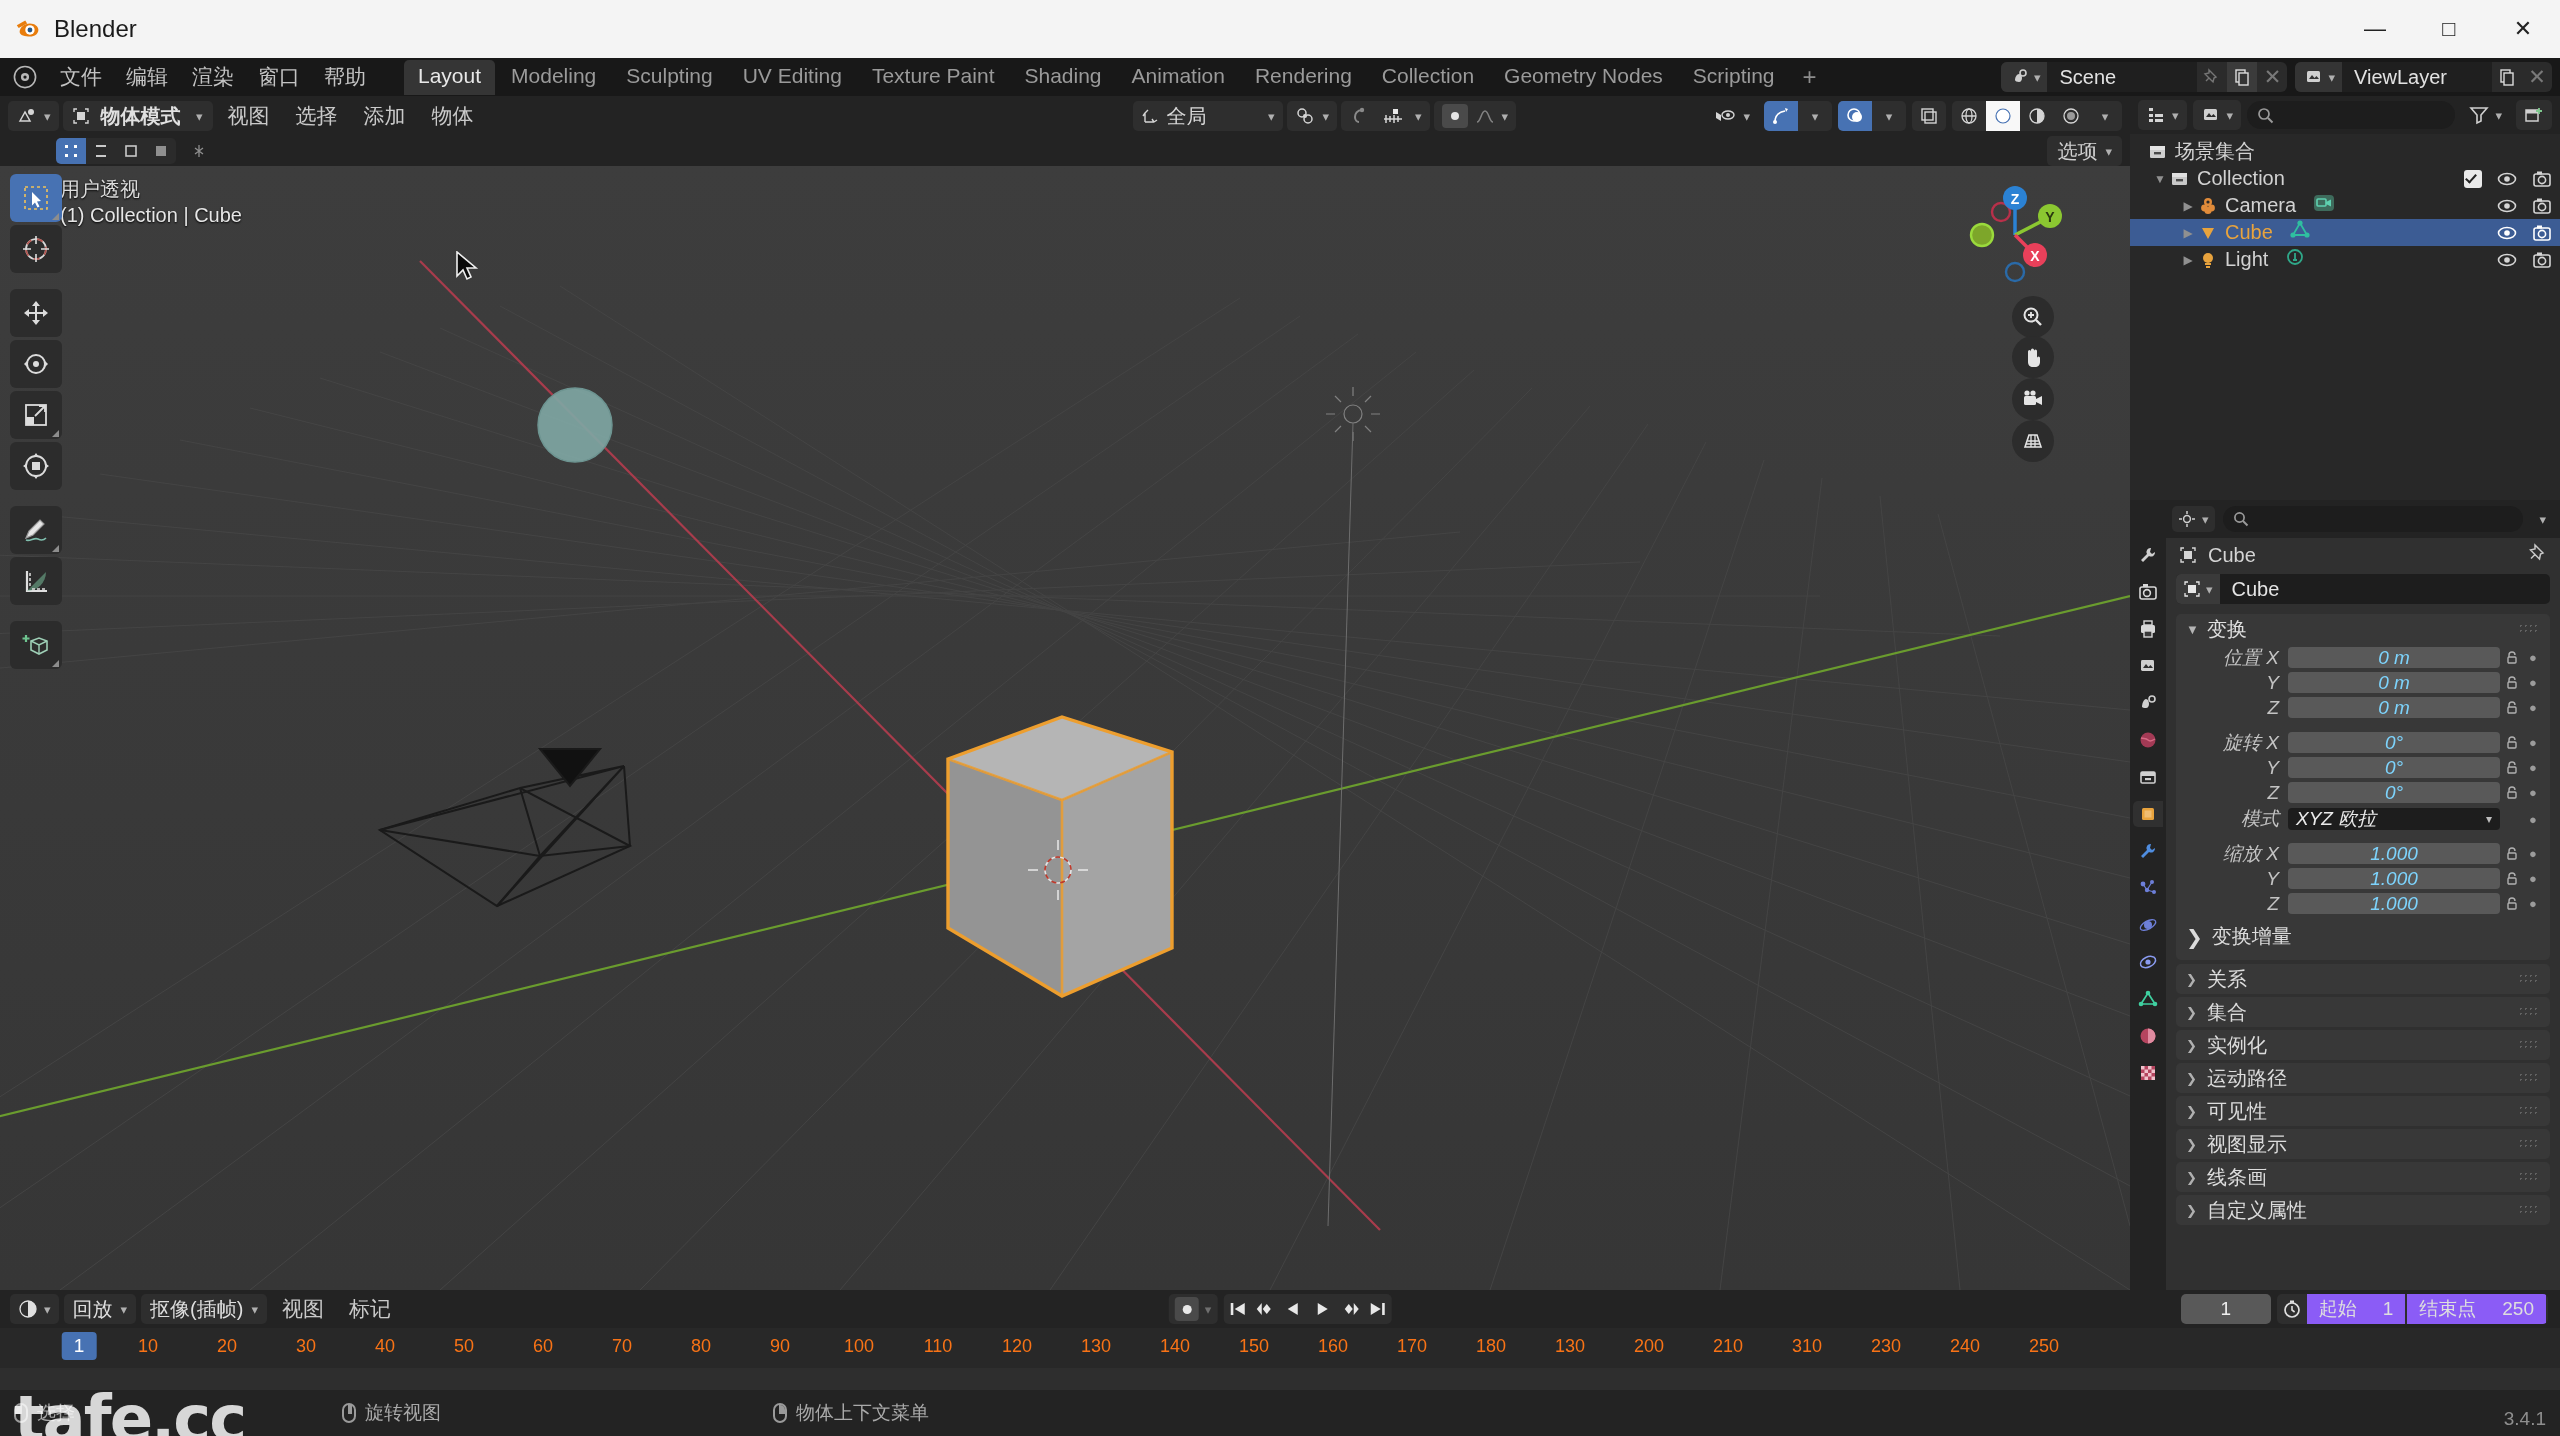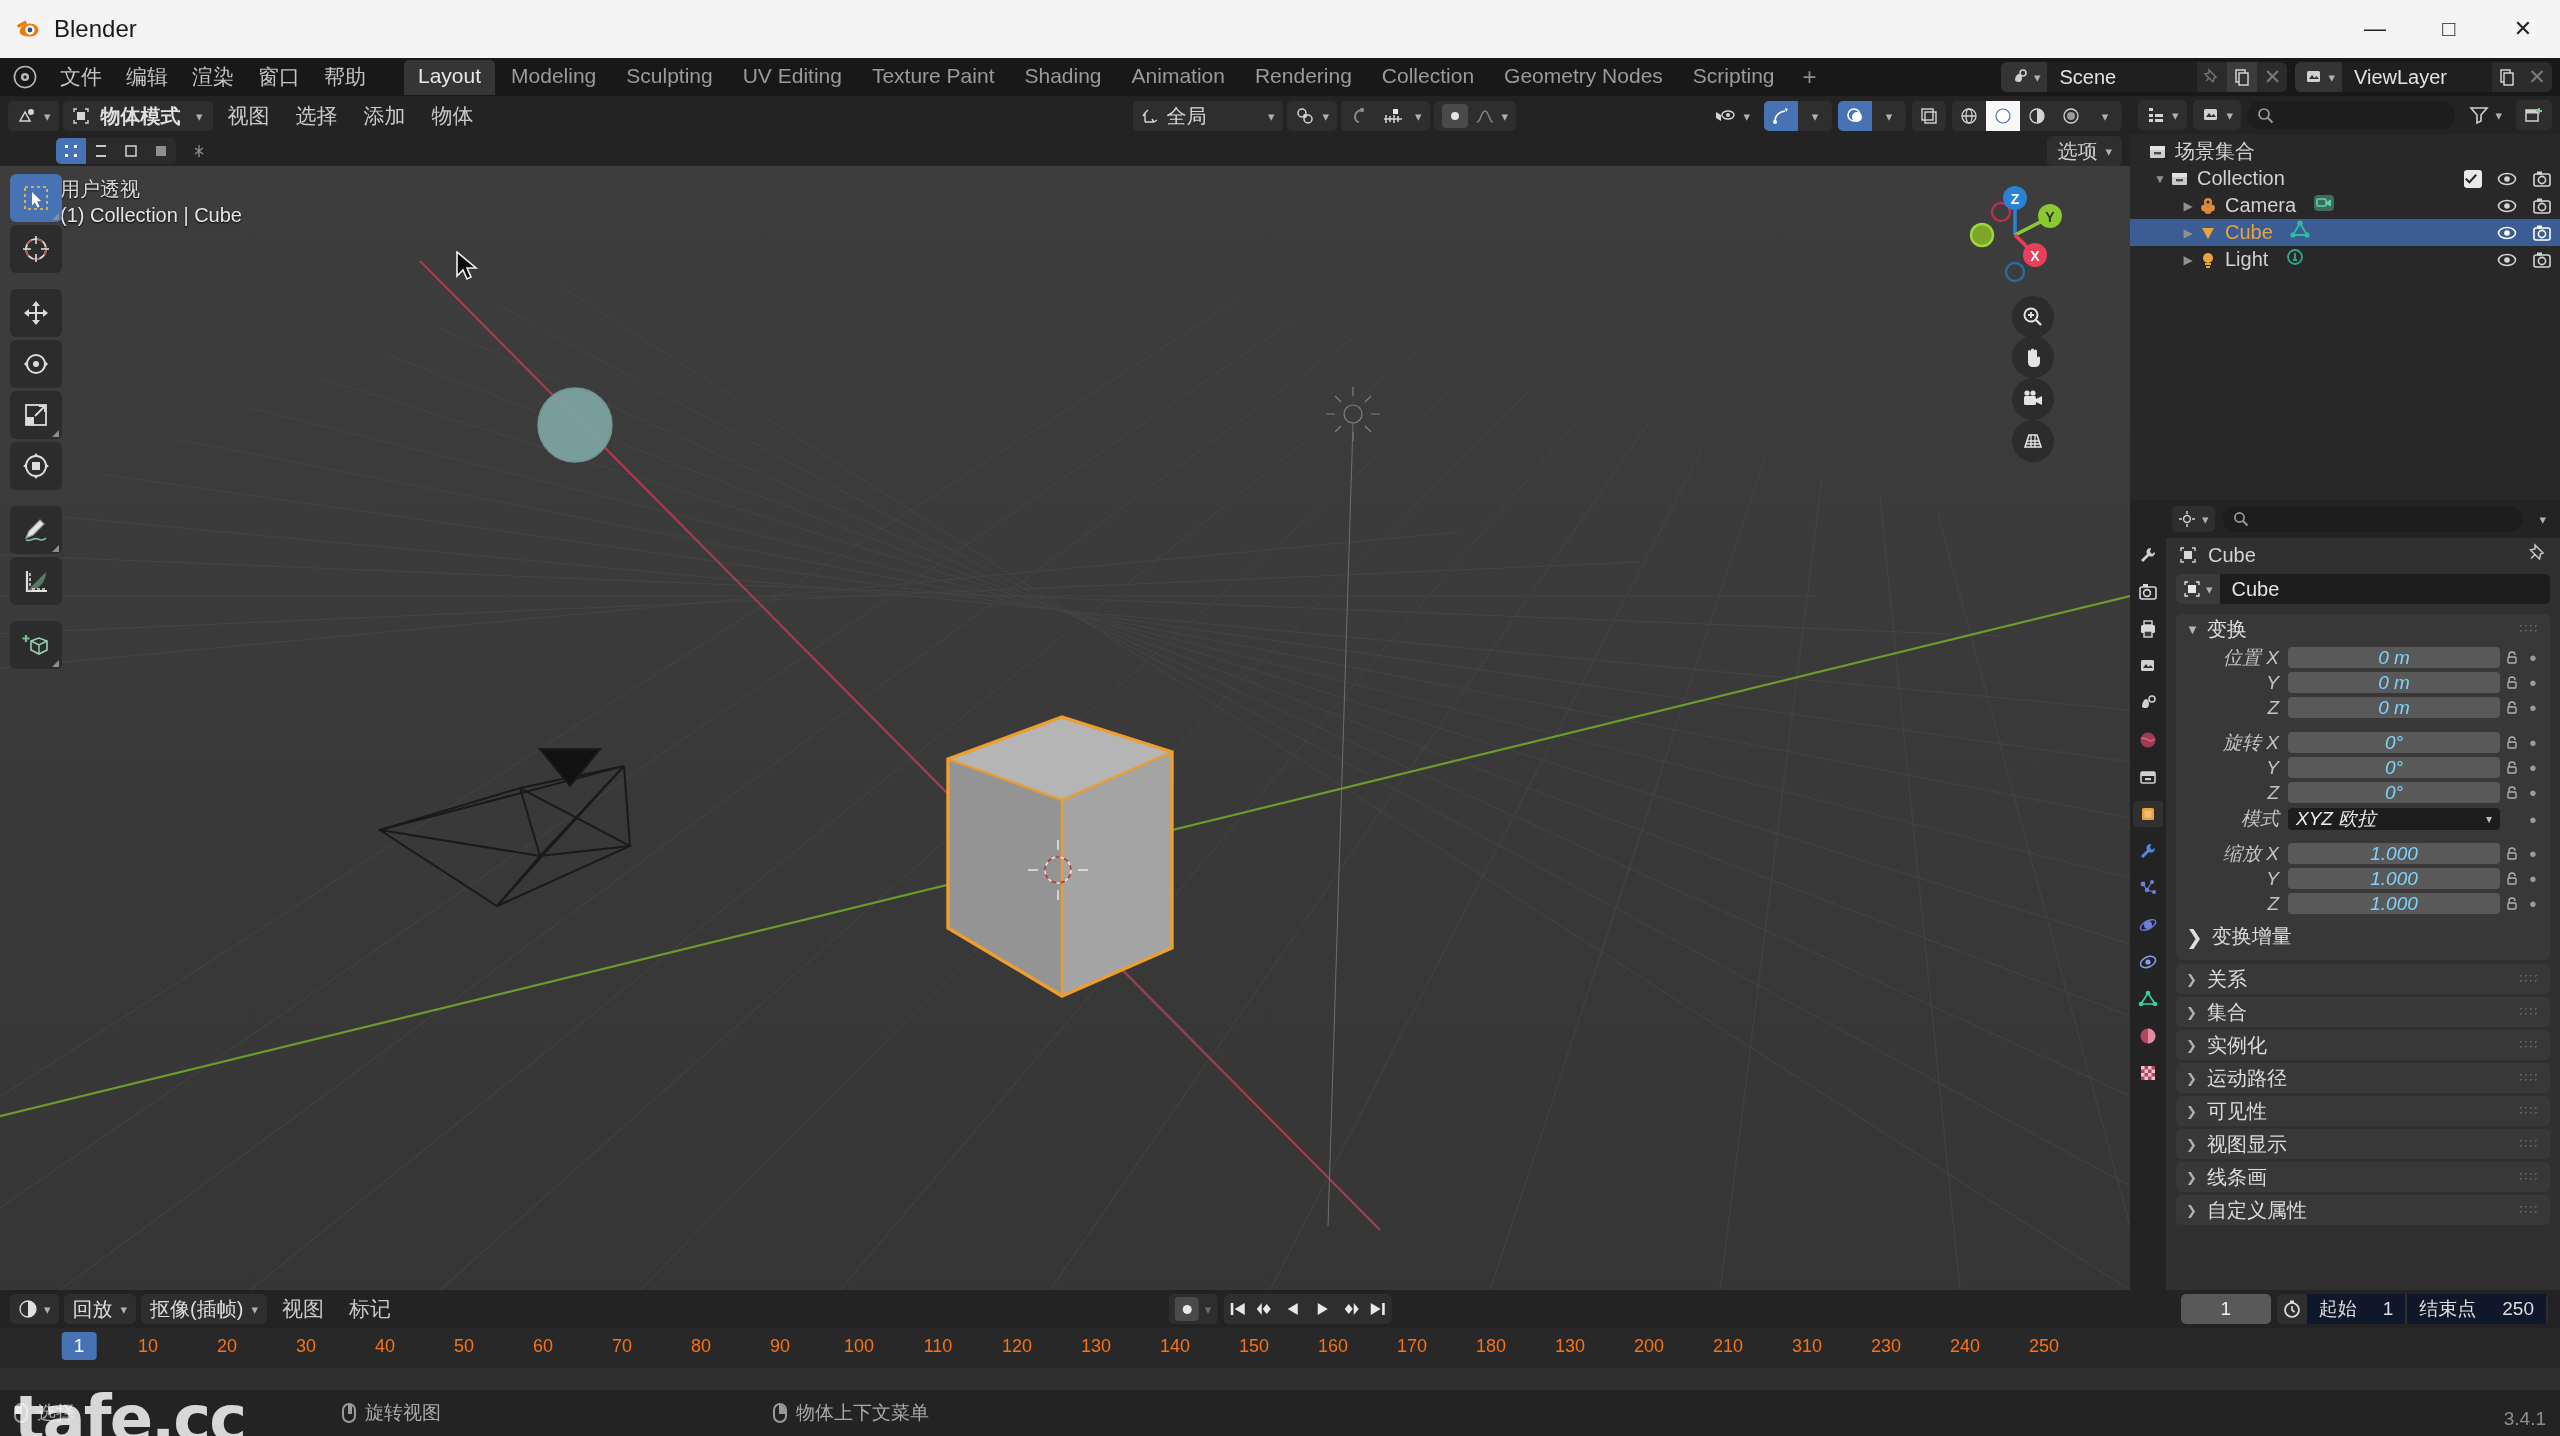--- a/index.html
+++ b/index.html
@@ -114,21 +114,21 @@
   .tl-header { height:38px; background:#232323; display:flex; align-items:center; padding:0 10px; gap:5px; }
   .tl-menu { padding:4px 10px; font-size:21px; color:#c9c9c9; border-radius:4px; }
   .tl-dd { display:flex; align-items:center; gap:8px; height:30px; background:#2e2e2e; border-radius:5px; padding:0 9px; font-size:20px; color:#dedede; }
   .tl-center { position:absolute; left:50%; transform:translateX(-50%); display:flex; align-items:center; gap:6px; }
   .playgrp { display:flex; background:#2e2e2e; border-radius:5px; overflow:hidden; height:30px; }
   .playgrp .pb { width:28px; height:30px; display:flex; align-items:center; justify-content:center; }
   .tl-right { position:absolute; right:12px; top:4px; display:flex; align-items:center; gap:6px; }
   .frm { height:30px; background:#595959; border-radius:5px; min-width:90px; display:flex; align-items:center; justify-content:center; font-size:19px; color:#efefef; }
   .rangegrp { display:flex; align-items:center; height:30px; background:#2e2e2e; border-radius:5px; overflow:hidden; }
   .rangegrp .ic { width:30px; display:flex; align-items:center; justify-content:center; }
-  .rangegrp .pair { display:flex; align-items:center; gap:26px; padding:0 12px; height:30px; font-size:19px; color:#dedede; background:#0f172a; margin-right:2px; }
+  .rangegrp .pair { display:flex; align-items:center; gap:26px; padding:0 12px; height:30px; font-size:19px; color:#dedede; background:#8b5cf6; margin-right:2px; }
   .tl-ruler { position:relative; height:40px; background:#282828; }
   .tick { position:absolute; top:8px; font-size:18px; color:#f97316; transform:translateX(-50%); }
   .playhead { position:absolute; top:4px; height:28px; background:#4772b3; border-radius:4px; padding:0 12px; display:flex; align-items:center; color:#fff; font-size:19px; transform:translateX(-50%); }
   .tl-body { height:22px; background:#2e2e2e; }
 
   
   .statusbar { position:absolute; left:0; top:1390px; width:2560px; height:46px; background:#232323; display:flex; align-items:center; padding:0 14px; gap:0; font-size:19px; color:#a9a9a9; }
   .sb-item { display:flex; align-items:center; gap:9px; margin-right:72px; }
   .mouse { width:14px; height:20px; border:2px solid #9a9a9a; border-radius:7px; position:relative; }
   .mouse.l:before { content:''; position:absolute; left:0; top:0; width:6px; height:9px; background:#9a9a9a; border-radius:5px 0 0 0; }

